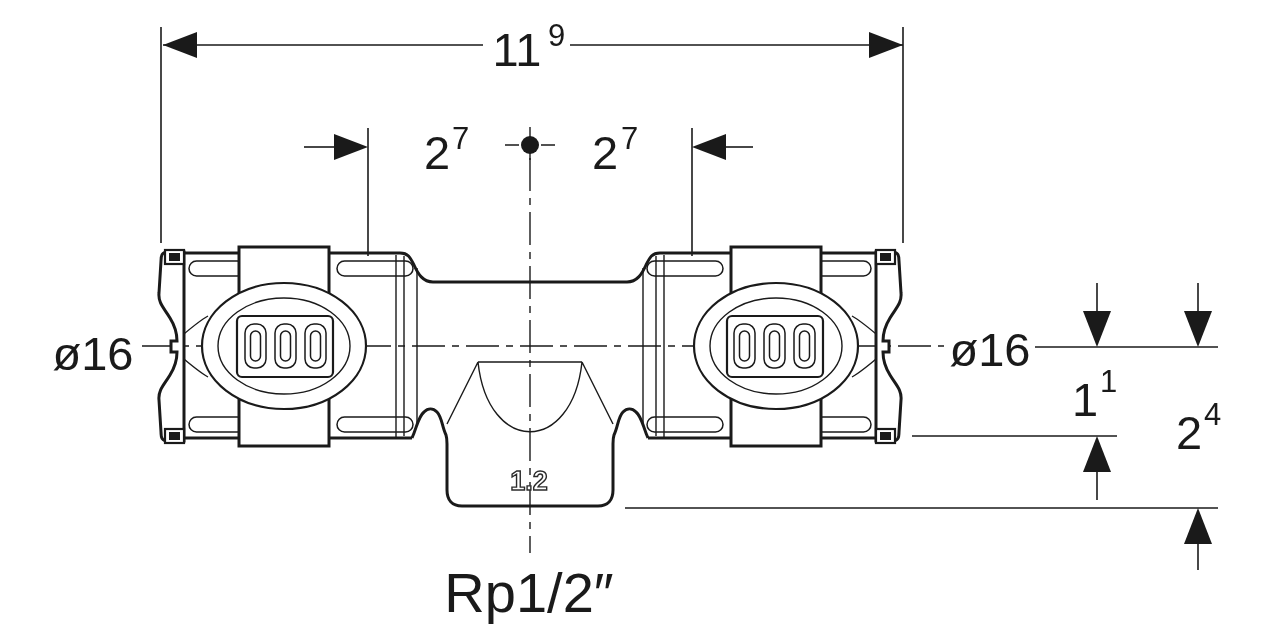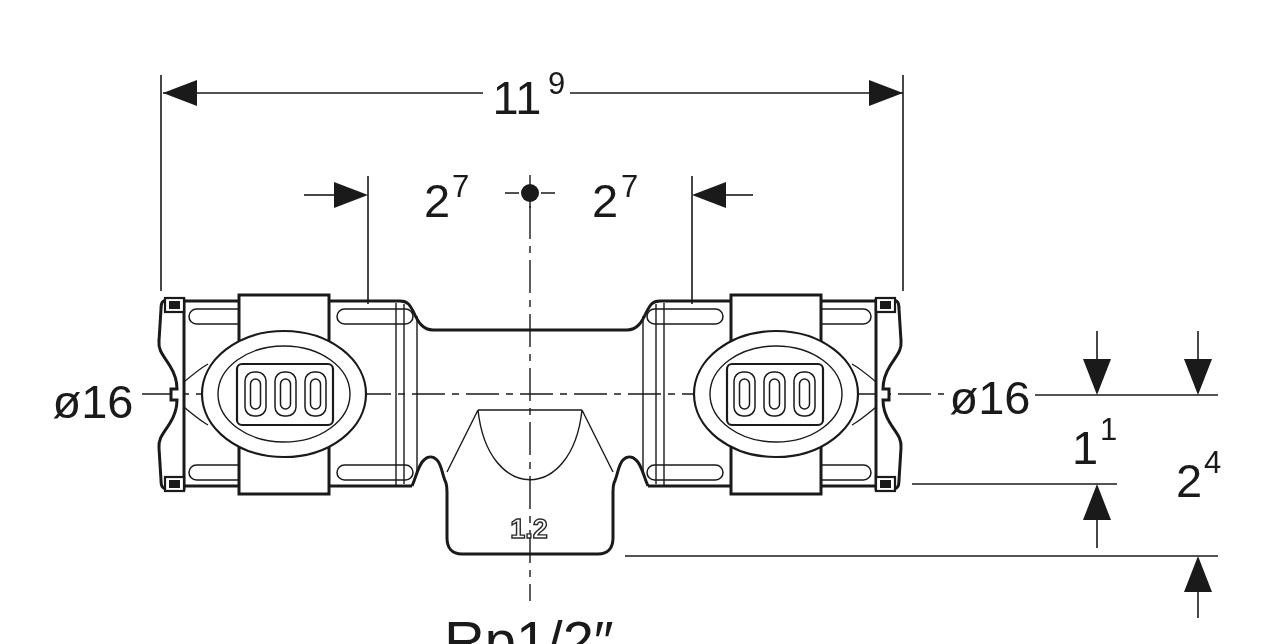--- a/index.html
+++ b/index.html
@@ -1,18 +1,18 @@
 <!DOCTYPE html>
 <html><head>
 <meta charset="utf-8">
 <style>
   html,body{margin:0;padding:0;background:#ffffff;}
   body{width:1267px;height:644px;position:relative;overflow:hidden;
        font-family:"Liberation Sans","DejaVu Sans",sans-serif;}
-  .canvas{position:absolute;inset:0;margin-top:48px;}
+  .canvas{position:absolute;inset:0;}
   svg{display:block;}
   text{fill:#1a1a1a;}
   .dim-main{font-size:47px;}
   .dim-sup{font-size:31px;}
   .dia-label{font-size:47px;}
   .thread-label{font-size:56px;}
   .wall-label{font-size:27px;font-weight:bold;fill:#ffffff;stroke:#2a2a2a;stroke-width:1.4px;}
   .thin{stroke:#1a1a1a;stroke-width:1.4;fill:none;}
   .thick{stroke:#1a1a1a;stroke-width:3;fill:none;}
   .thickf{stroke:#1a1a1a;stroke-width:3;fill:#ffffff;}

